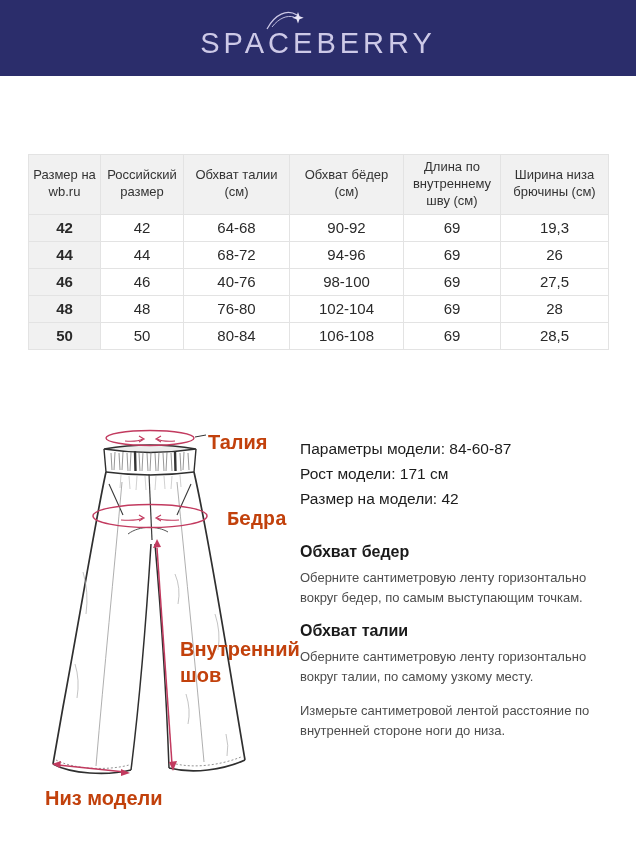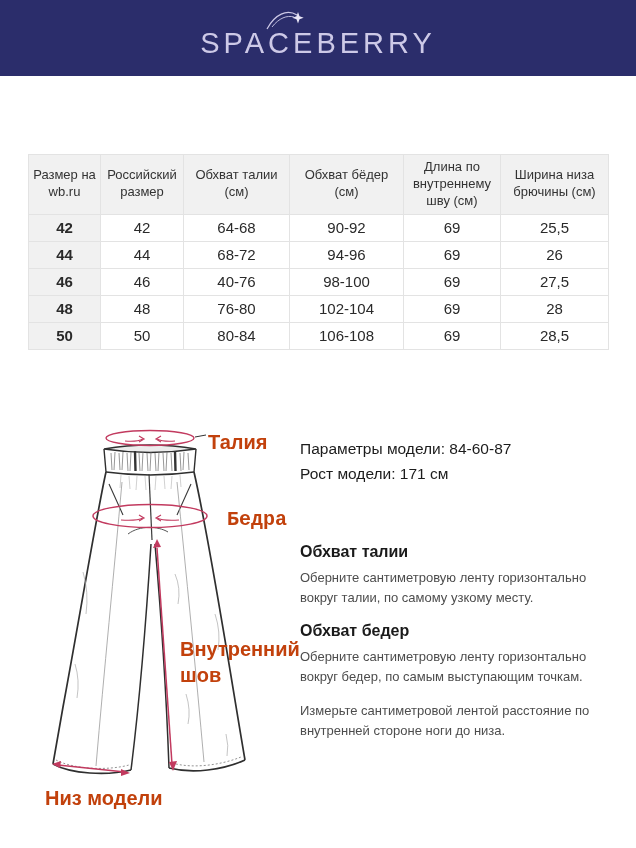--- a/index.html
+++ b/index.html
@@ -74,21 +74,21 @@
         <th>Ширина низа брючины (см)</th>
       </tr>
     </thead>
     <tbody>
       <tr>
         <td class="first">42</td>
         <td>42</td>
         <td>64-68</td>
         <td>90-92</td>
         <td>69</td>
-        <td>25,5</td>
+        <td>19,3</td>
       </tr>
       <tr>
         <td class="first">44</td>
         <td>44</td>
         <td>68-72</td>
         <td>94-96</td>
         <td>69</td>
         <td>26</td>
       </tr>
       <tr>
@@ -177,29 +177,33 @@
 
   <div class="model-info">
     <div class="model-line">
       <span class="lbl">Параметры модели:</span>
       <span>84-60-87</span>
     </div>
     <div class="model-line">
       <span class="lbl">Рост модели:</span>
       <span>171 см</span>
     </div>
+    <div class="model-line">
+      <span class="lbl">Размер на модели:</span>
+      <span>42</span>
+    </div>
   </div>
 
   <div class="measure-guide">
+    <div class="guide-section">
+      <div class="guide-title">Обхват бедер</div>
+      <div class="guide-text">Оберните сантиметровую ленту горизонтально вокруг бедер, по самым выступающим точкам.</div>
+    </div>
     <div class="guide-section">
       <div class="guide-title">Обхват талии</div>
       <div class="guide-text">Оберните сантиметровую ленту горизонтально вокруг талии, по самому узкому месту.</div>
     </div>
     <div class="guide-section">
-      <div class="guide-title">Обхват бедер</div>
-      <div class="guide-text">Оберните сантиметровую ленту горизонтально вокруг бедер, по самым выступающим точкам.</div>
-    </div>
-    <div class="guide-section">
       <div class="guide-text">Измерьте сантиметровой лентой расстояние по внутренней стороне ноги до низа.</div>
     </div>
   </div>
 
 </div>
 
 </body></html>

